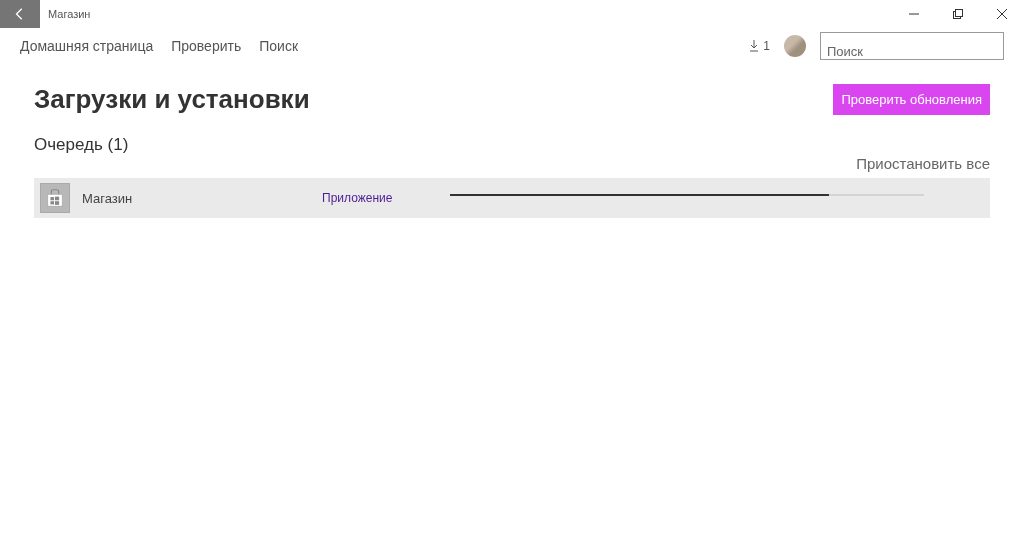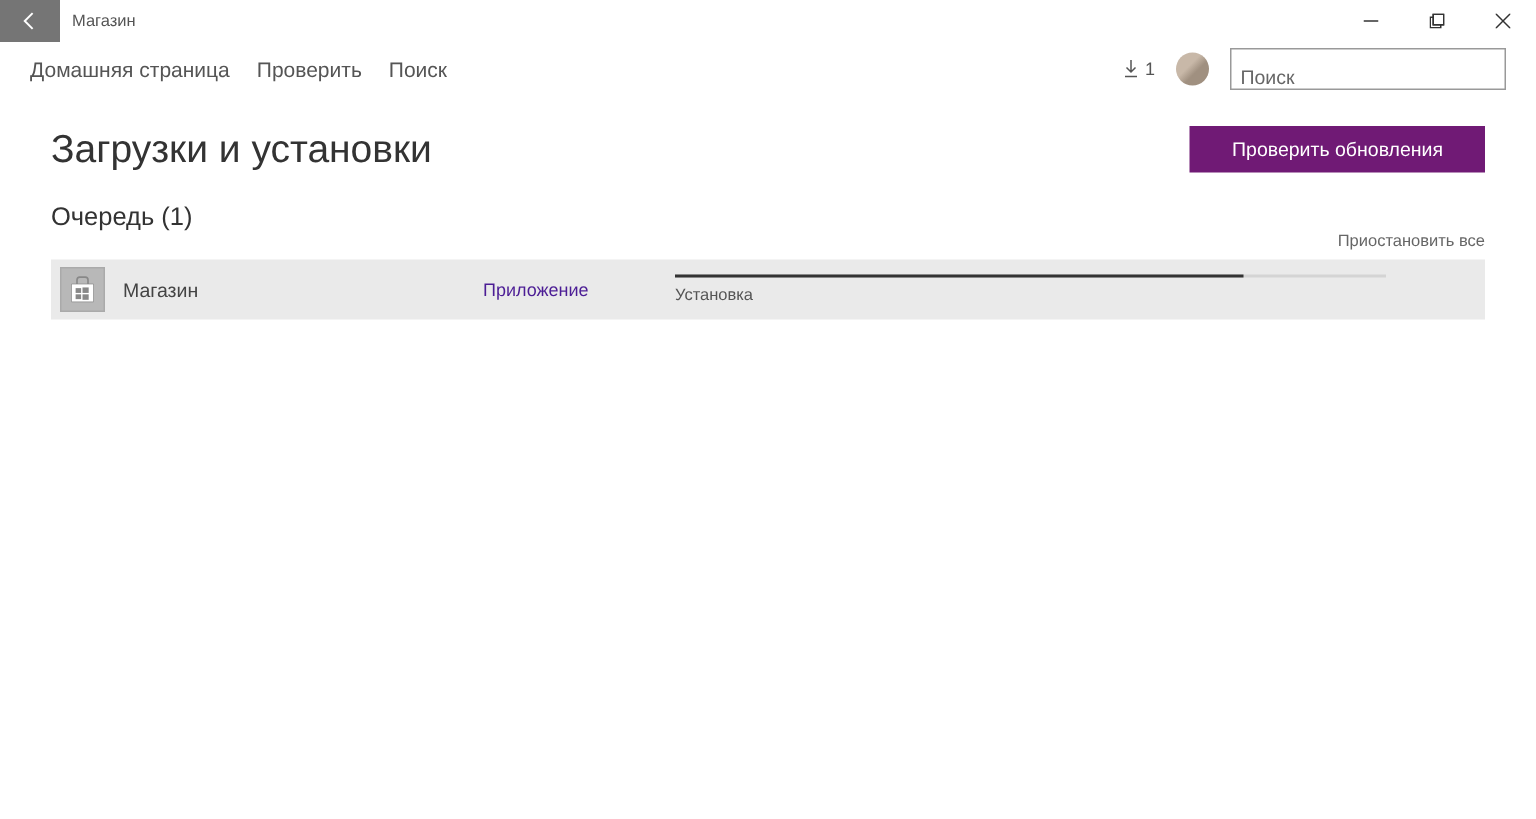--- a/index.html
+++ b/index.html
@@ -23,26 +23,26 @@
     .dl-indicator svg { width: 12px; height: 14px; stroke: #555; stroke-width: 1; fill: none; }
     .avatar { width: 22px; height: 22px; border-radius: 50%; background: linear-gradient(135deg, #c8b8a8 40%, #a09080 60%); }
     .search-box { width: 184px; height: 28px; border: 1px solid #999; display: flex; align-items: flex-end; padding: 0 6px; }
     .search-box input { border: none; outline: none; flex: 1; font-size: 13px; color: #333; background: transparent; }
     .search-box input::placeholder { color: #666; }
     .search-box svg { width: 14px; height: 14px; stroke: #666; stroke-width: 1.2; fill: none; }
 
     
     .content { padding: 20px 34px 0 34px; }
     .header-row { display: flex; align-items: center; margin-bottom: 20px; }
-    .page-title { font-size: 26px; font-weight: 400; color: #333; }
-    .update-btn { margin-left: auto; background: #701a75; color: #fff; border: none; padding: 8px 28px; font-size: 13px; cursor: pointer; }
+    .page-title { font-size: 26px; font-weight: 700; color: #333; }
+    .update-btn { margin-left: auto; background: #d946ef; color: #fff; border: none; padding: 8px 8px; font-size: 13px; cursor: pointer; }
 
     .subheader-row { display: flex; align-items: baseline; margin-bottom: 6px; flex-direction: column; }
     .queue-title { font-size: 17px; font-weight: 400; color: #333; }
-    .pause-all { margin-left: auto; font-size: 11px; color: #666; cursor: pointer; }
+    .pause-all { margin-left: auto; font-size: 15px; color: #666; cursor: pointer; }
 
     
     .queue-row { height: 40px; background: #eaeaea; display: flex; align-items: center; padding: 0 6px; }
     .app-tile { width: 30px; height: 30px; background: #b8b8b8; border: 1px solid #aaa; display: flex; align-items: center; justify-content: center; margin-right: 12px; }
     .app-tile svg { width: 22px; height: 22px; }
     .app-name { width: 240px; font-size: 13px; color: #444; }
     .app-type { width: 128px; font-size: 12px; color: #4c1d95; }
     .progress-col { flex: 1; padding-right: 60px; }
     .progress-track { width: 100%; height: 2px; background: #d4d4d4; position: relative; margin-bottom: 6px; }
     .progress-fill { height: 100%; background: #333; width: 80%; }
@@ -127,16 +127,15 @@
           <rect x="12" y="15.5" width="4.5" height="4"></rect>
         </g>
       </svg>
     </div>
     <div class="app-name">Магазин</div>
     <div class="app-type">Приложение</div>
     <div class="progress-col">
       <div class="progress-track">
         <div class="progress-fill"></div>
       </div>
-      <div class="progress-label">Установка</div>
     </div>
   </div>
 </div>
 
 </body></html>

